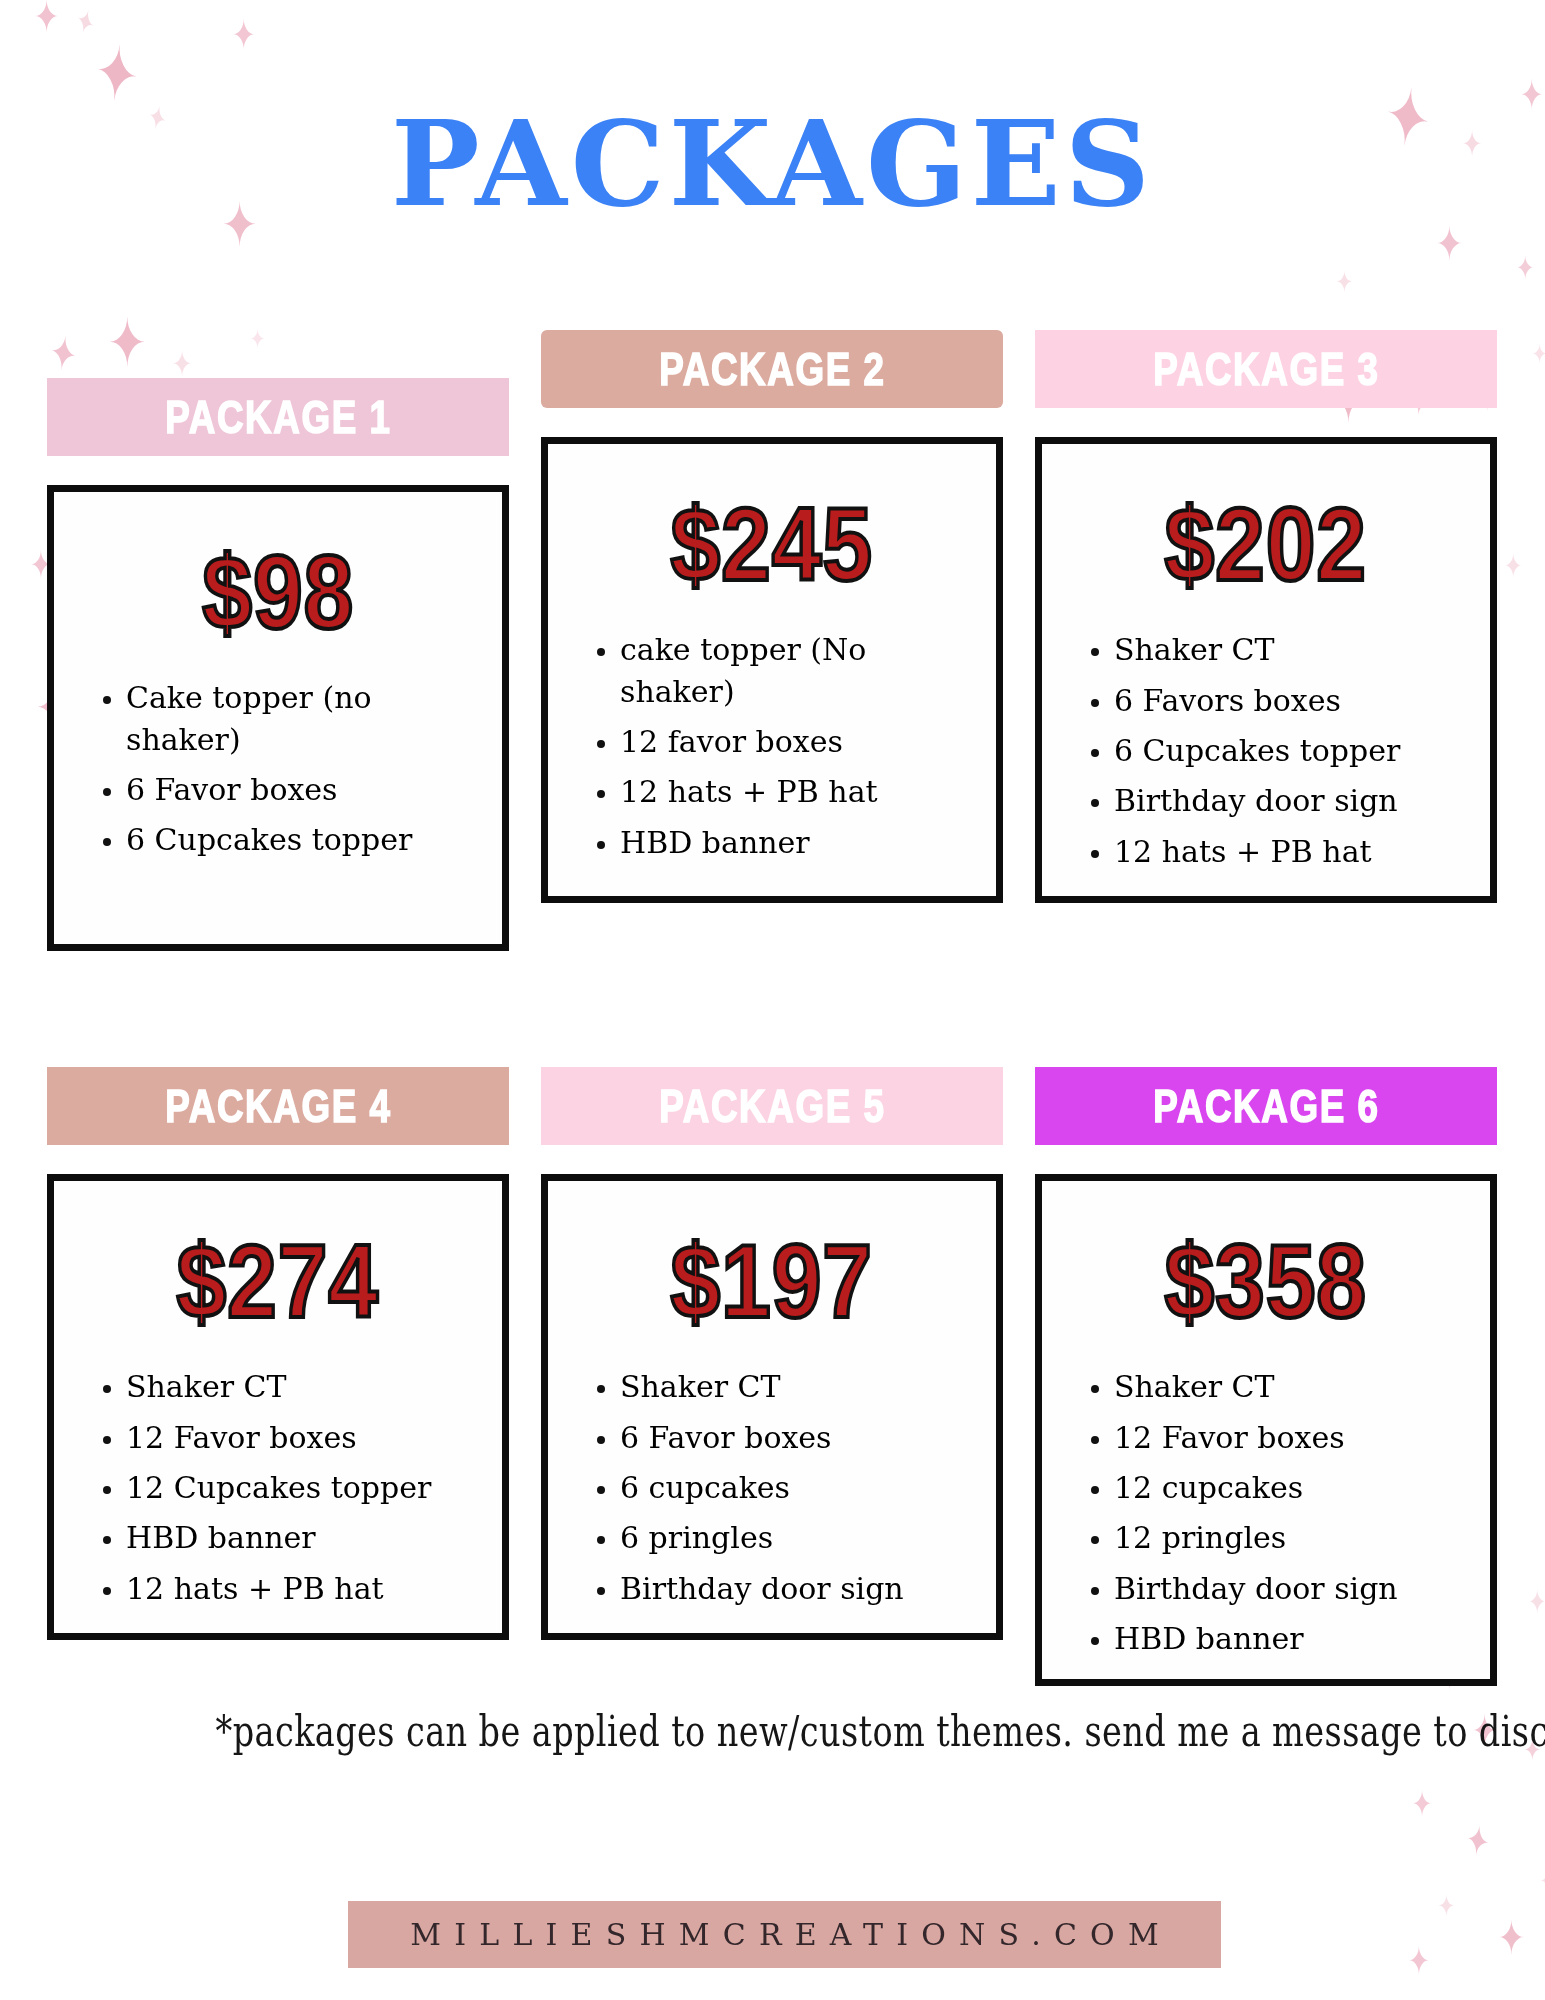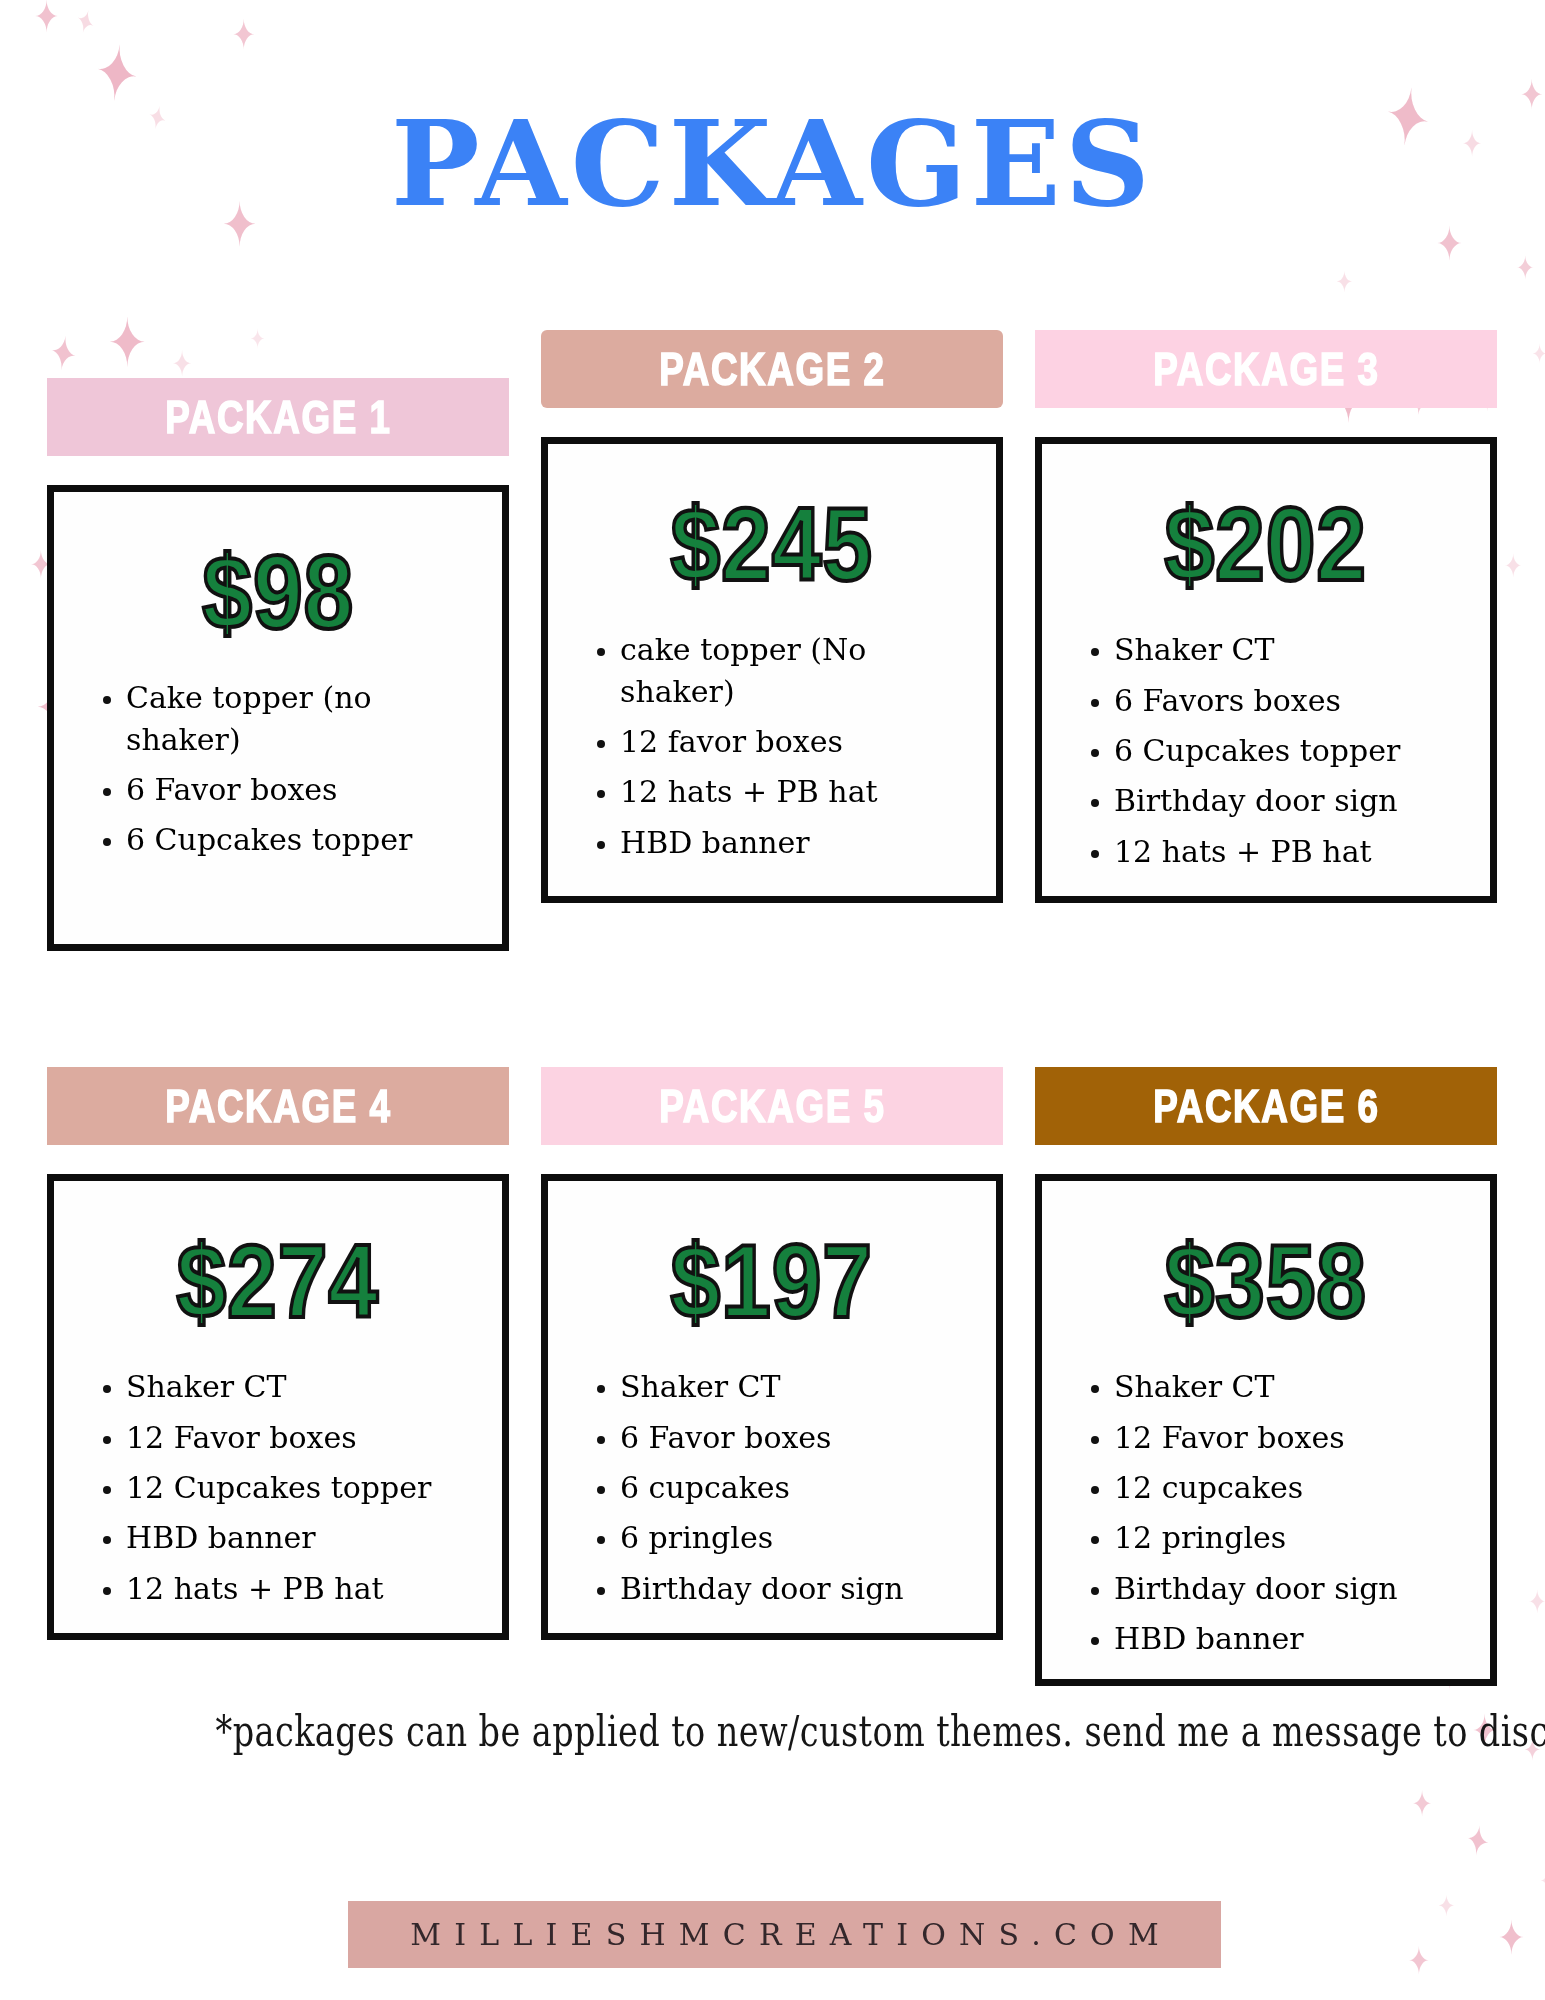--- a/index.html
+++ b/index.html
@@ -64,21 +64,21 @@
     box-sizing:border-box;
     padding:4px 10px 10px 10px;
   }
   .pkg-price{
     margin-top:42px;
     text-align:center;
     font-family:"Liberation Sans", sans-serif;
     font-weight:700;
     font-size:104px;
     line-height:1.05;
-    color:#15803d;
+    color:#b91c1c;
     white-space:nowrap;
   }
   .pkg-price > span{
     display:inline-block;
     transform:scaleX(0.86);
     -webkit-text-stroke:4px #111111;
     letter-spacing:1px;
   }
   .pkg-list{
     margin:30px 0 0 0;
@@ -242,21 +242,21 @@
           <ul class="pkg-list">
             <li>Shaker CT</li>
             <li>6 Favor boxes</li>
             <li>6 cupcakes</li>
             <li>6 pringles</li>
             <li>Birthday door sign</li>
           </ul>
         </div>
       </div>
       <div class="pkg-col">
-        <div class="pkg-band" style="background: #a16207; justify-content: center;">
+        <div class="pkg-band" style="background: #d946ef; justify-content: center;">
           <span class="pkg-band-text">PACKAGE 6</span>
         </div>
         <div class="pkg-card">
           <div class="pkg-price"><span>$358</span></div>
           <ul class="pkg-list">
             <li>Shaker CT</li>
             <li>12 Favor boxes</li>
             <li>12 cupcakes</li>
             <li>12 pringles</li>
             <li>Birthday door sign</li>

